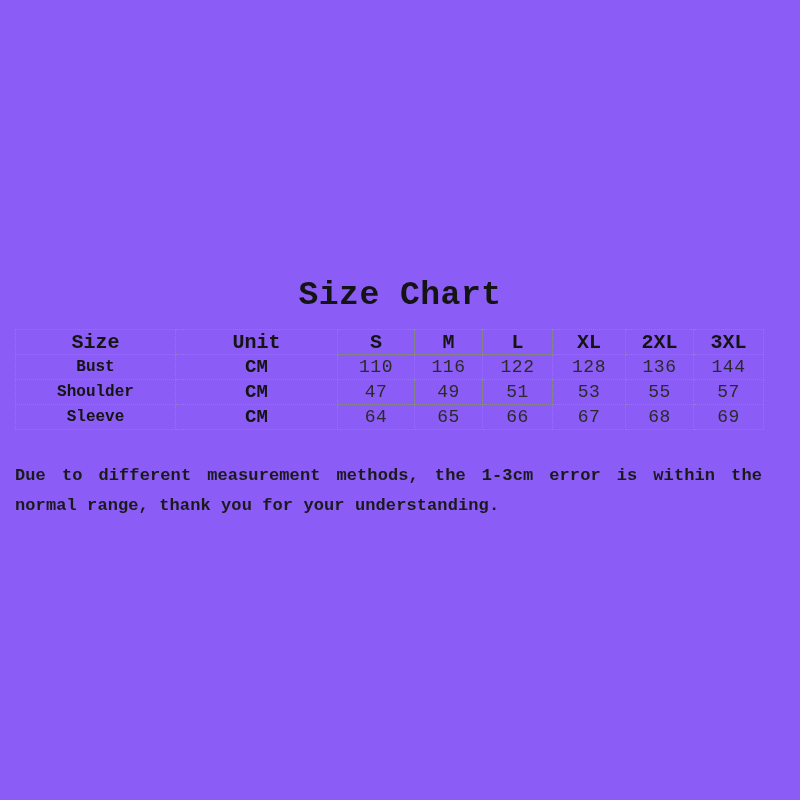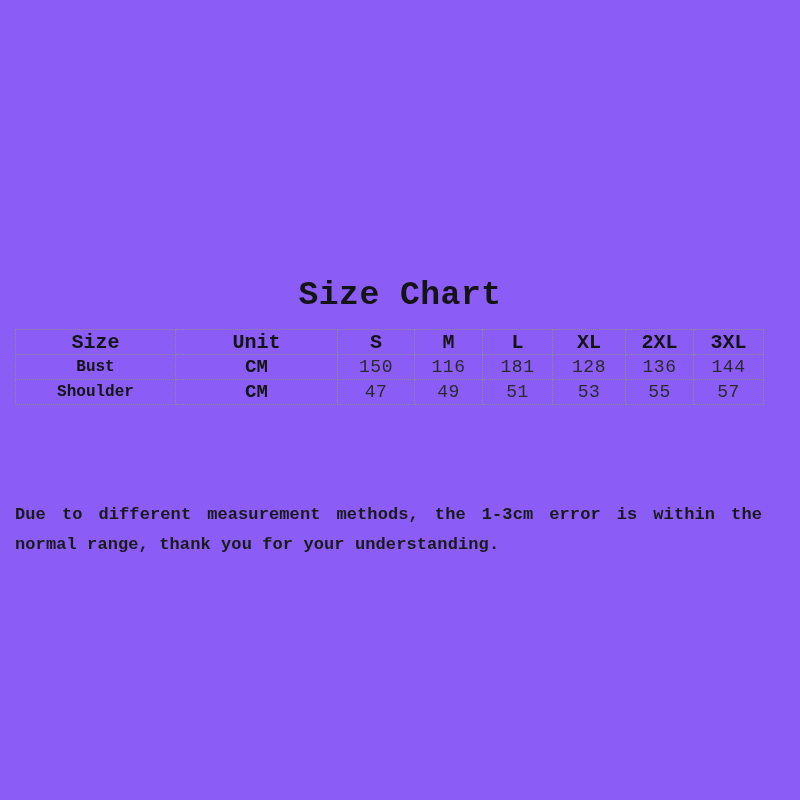--- a/index.html
+++ b/index.html
@@ -58,21 +58,21 @@
     color: #141414;
   }
   td.value-cell {
     font-size: 18px;
     font-weight: normal;
     color: #2a2a2a;
     letter-spacing: 0.5px;
   }
   .disclaimer {
     position: absolute;
-    top: 500px;
+    top: 461px;
     left: 15px;
     width: 747px;
     margin: 0;
     font-size: 17px;
     font-weight: bold;
     line-height: 30px;
     letter-spacing: 0.1px;
     text-align: justify;
     color: #1a1a1a;
   }
@@ -104,35 +104,45 @@
         <th>L</th>
         <th>XL</th>
         <th>2XL</th>
         <th>3XL</th>
       </tr>
     </thead>
     <tbody>
       <tr>
         <td class="label-cell">Bust</td>
         <td class="unit-cell">CM</td>
-        <td class="value-cell">150</td>
+        <td class="value-cell">110</td>
         <td class="value-cell">116</td>
-        <td class="value-cell">181</td>
+        <td class="value-cell">122</td>
         <td class="value-cell">128</td>
         <td class="value-cell">136</td>
         <td class="value-cell">144</td>
       </tr>
       <tr>
         <td class="label-cell">Shoulder</td>
         <td class="unit-cell">CM</td>
         <td class="value-cell">47</td>
         <td class="value-cell">49</td>
         <td class="value-cell">51</td>
         <td class="value-cell">53</td>
         <td class="value-cell">55</td>
         <td class="value-cell">57</td>
       </tr>
+      <tr>
+        <td class="label-cell">Sleeve</td>
+        <td class="unit-cell">CM</td>
+        <td class="value-cell">64</td>
+        <td class="value-cell">65</td>
+        <td class="value-cell">66</td>
+        <td class="value-cell">67</td>
+        <td class="value-cell">68</td>
+        <td class="value-cell">69</td>
+      </tr>
     </tbody>
   </table>
 
   <p class="disclaimer">Due to different measurement methods, the 1-3cm error is within the normal range, thank you for your understanding.</p>
 
 </div>
 
 </body></html>

